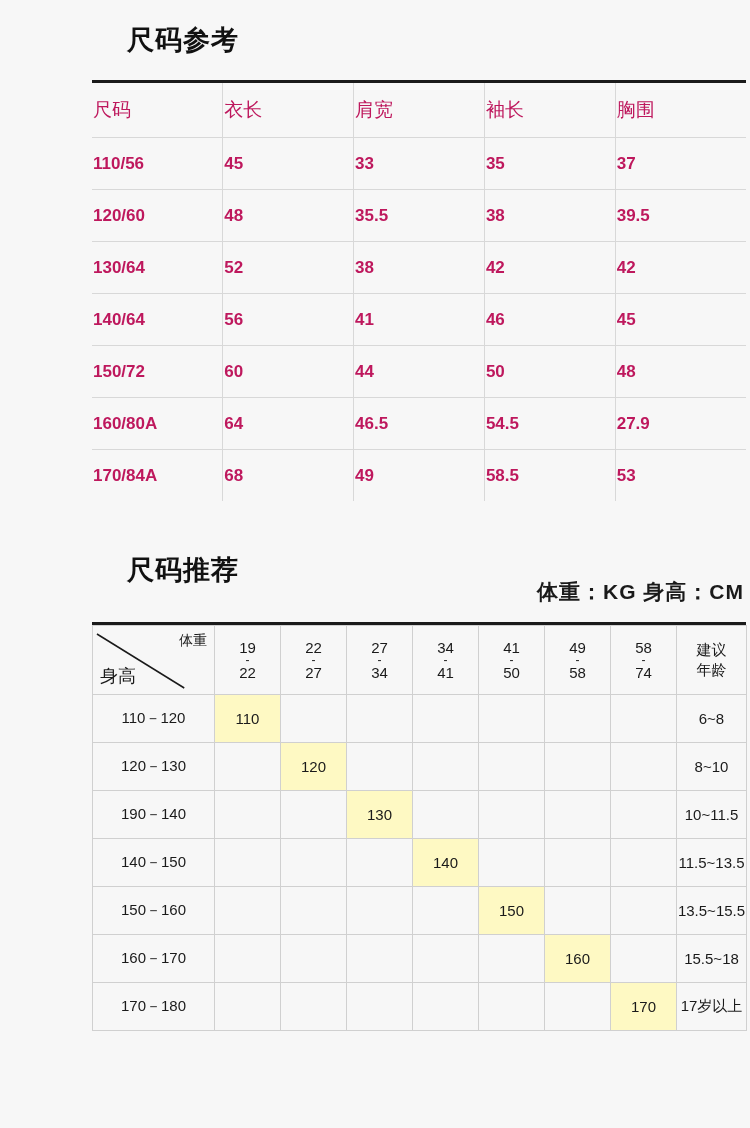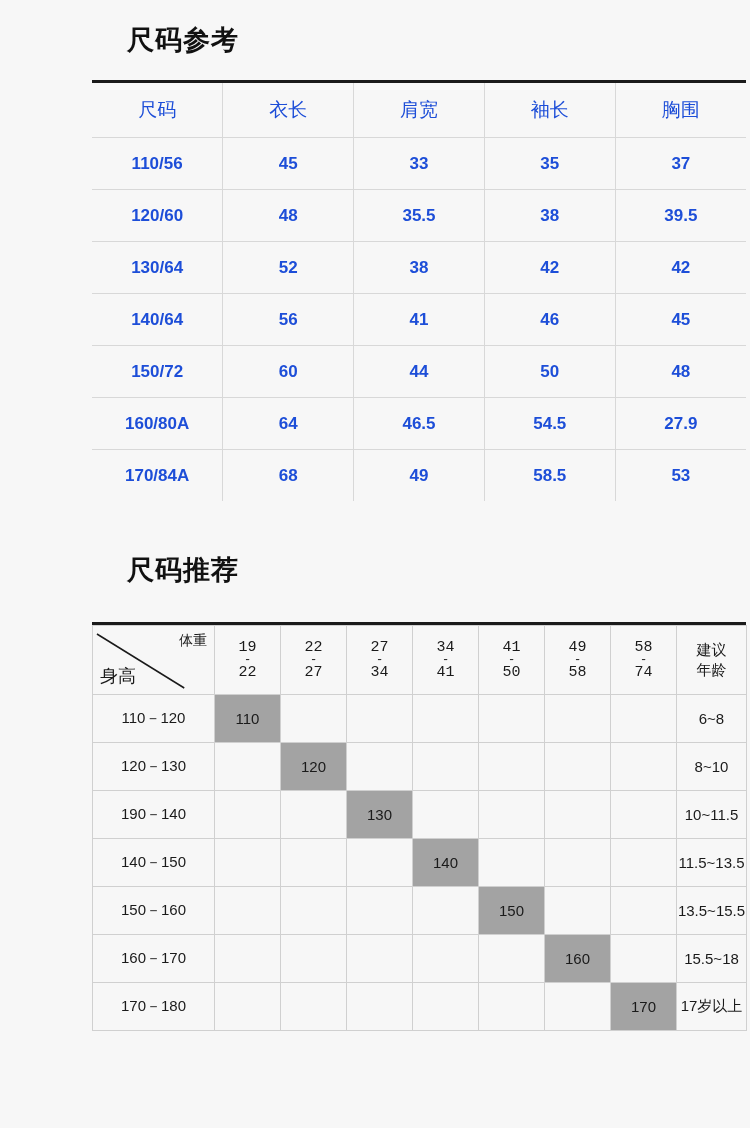--- a/index.html
+++ b/index.html
@@ -42,24 +42,24 @@
     background: #1a1a1a;
     width: 654px;
   }
   table.sizetbl {
     border-collapse: collapse;
     width: 654px;
     table-layout: fixed;
   }
   table.sizetbl th,
   table.sizetbl td {
-    text-align: center;
+    text-align: left;
     font-size: 17px;
     height: 49px;
-    color: #1d4ed8;
+    color: #be185d;
     border-bottom: 1px solid #d8d8d8;
     border-right: 1px solid #d8d8d8;
   }
   table.sizetbl th:last-child,
   table.sizetbl td:last-child {
     border-right: none;
   }
   table.sizetbl thead th {
     font-weight: normal;
     font-size: 19px;
@@ -137,40 +137,39 @@
     font-size: 18px;
   }
   .corner .diag {
     position: absolute;
     left: 0; top: 0;
     width: 100%; height: 100%;
   }
   .rng {
     line-height: 1.15;
     font-size: 15px;
-    font-family: Liberation Mono, monospace;
   }
   .rng .dash {
     display: block;
     font-size: 12px;
     line-height: 8px;
     color: #1a1a1a;
   }
   .hcell {
     font-size: 16px;
   }
   .agecell {
     font-size: 14px;
   }
   .agehdr {
     font-size: 14px;
     line-height: 1.35;
   }
   .mark {
-    background: #a3a3a3;
+    background: #fef9c3;
     color: #ffffff;
     font-size: 19px;
     font-weight: bold;
   }
 </style>
 </head>
 <body>
 
 <div class="page">
 
@@ -237,20 +236,21 @@
           <td>58.5</td>
           <td>53</td>
         </tr>
       </tbody>
     </table>
   </div>
 
   <div class="sec2">
     <div class="sec2-head">
       <div class="sec-title">尺码推荐</div>
+      <div class="units">体重：KG  身高：CM</div>
     </div>
     <div class="rule2"></div>
 
     <table class="rectbl">
       <colgroup>
         <col style="width:122px">
         <col style="width:66px">
           <col style="width:66px">
           <col style="width:66px">
         <col style="width:66px">

